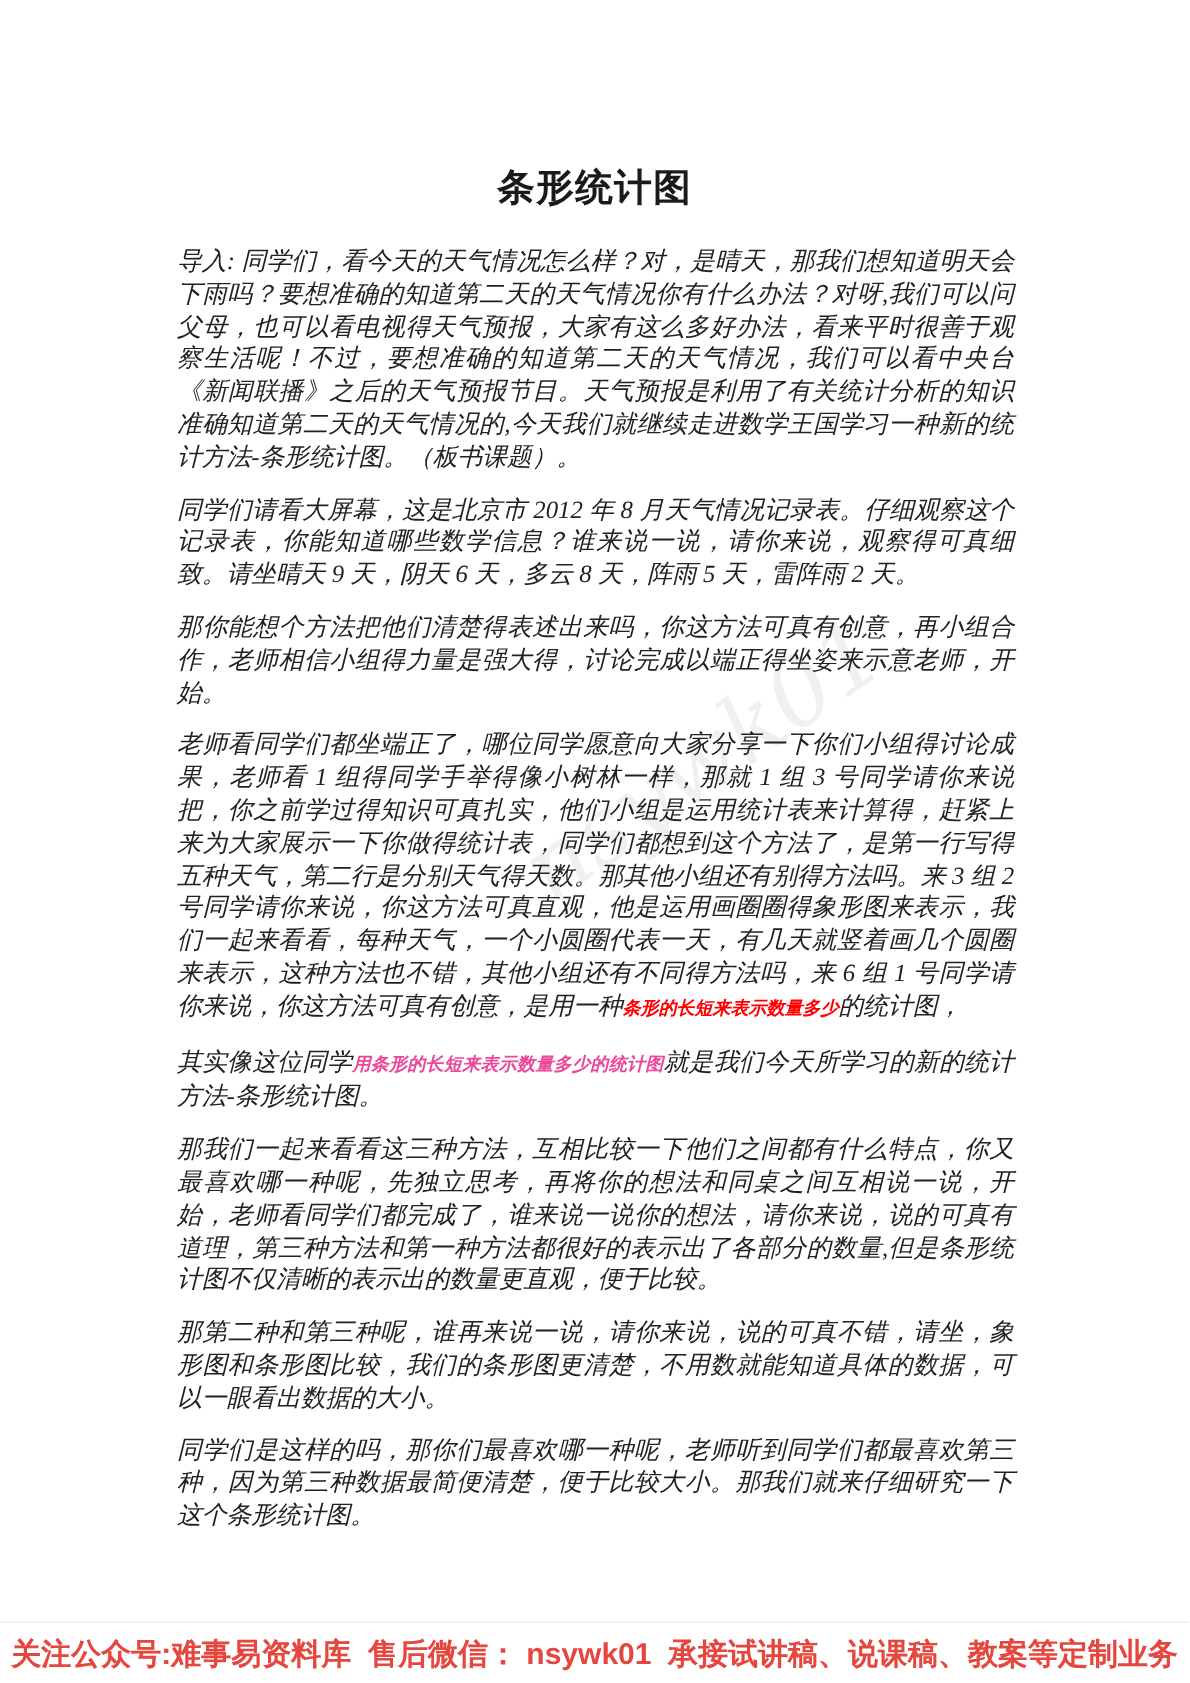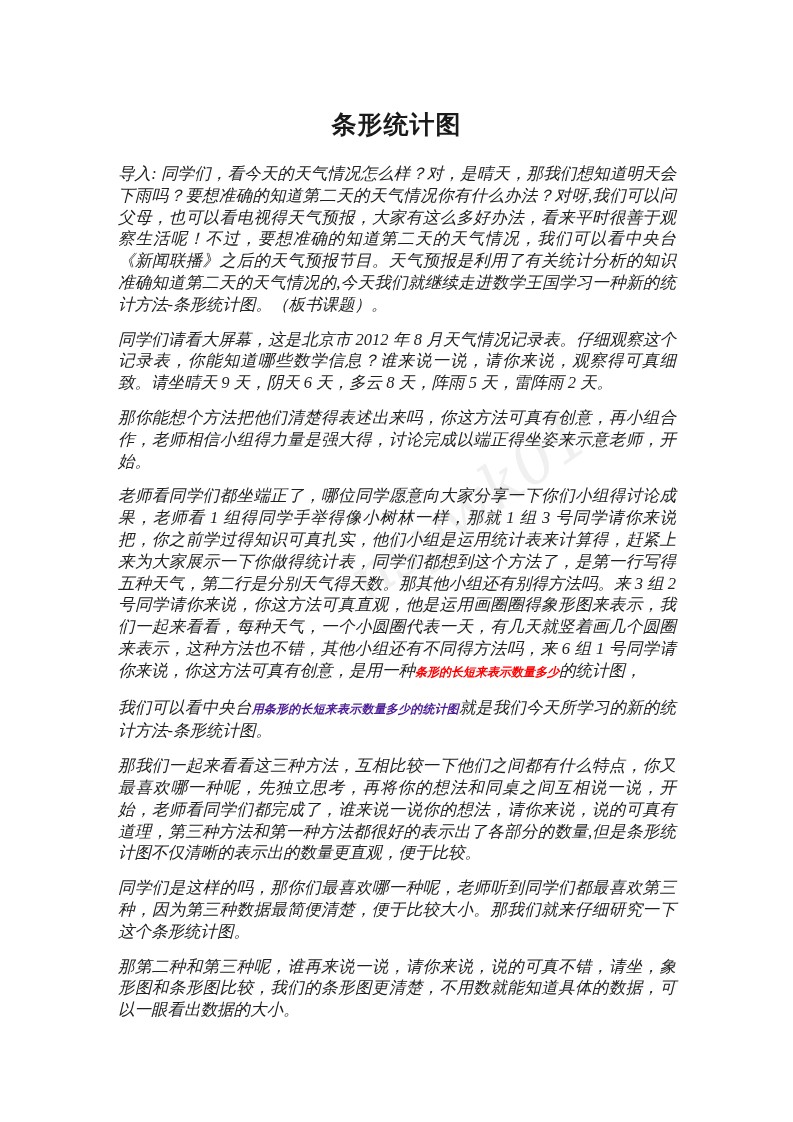--- a/index.html
+++ b/index.html
@@ -83,20 +83,23 @@
 
   <h1 class="title">条形统计图</h1>
 
   <div class="watermark">nsywk01</div>
 
   <div class="content" id="content">
       <p class="para"><span>导入: 同学们，看今天的天气情况怎么样？对，是晴天，那我们想知道明天会下雨吗？要想准确的知道第二天的天气情况你有什么办法？对呀,我们可以问父母，也可以看电视得天气预报，大家有这么多好办法，看来平时很善于观察生活呢！不过，要想准确的知道第二天的天气情况，我们可以看中央台《新闻联播》之后的天气预报节目。天气预报是利用了有关统计分析的知识准确知道第二天的天气情况的,今天我们就继续走进数学王国学习一种新的统计方法-条形统计图。（板书课题）。</span></p>
       <p class="para"><span>同学们请看大屏幕，这是北京市 2012 年 8 月天气情况记录表。仔细观察这个记录表，你能知道哪些数学信息？谁来说一说，请你来说，观察得可真细致。请坐晴天 9 天，阴天 6 天，多云 8 天，阵雨 5 天，雷阵雨 2 天。</span></p>
       <p class="para"><span>那你能想个方法把他们清楚得表述出来吗，你这方法可真有创意，再小组合作，老师相信小组得力量是强大得，讨论完成以端正得坐姿来示意老师，开始。</span></p>
       <p class="para"><span>老师看同学们都坐端正了，哪位同学愿意向大家分享一下你们小组得讨论成果，老师看 1 组得同学手举得像小树林一样，那就 1 组 3 号同学请你来说把，你之前学过得知识可真扎实，他们小组是运用统计表来计算得，赶紧上来为大家展示一下你做得统计表，同学们都想到这个方法了，是第一行写得五种天气，第二行是分别天气得天数。那其他小组还有别得方法吗。来 3 组 2 号同学请你来说，你这方法可真直观，他是运用画圈圈得象形图来表示，我们一起来看看，每种天气，一个小圆圈代表一天，有几天就竖着画几个圆圈来表示，这种方法也不错，其他小组还有不同得方法吗，来 6 组 1 号同学请你来说，你这方法可真有创意，是用一种</span><span class="red" style="color: rgb(255, 0, 0);">条形的长短来表示数量多少</span><span>的统计图，</span></p>
-      <p class="para"><span>我们可以看中央台</span><span class="red" style="color: #4c1d95;">用条形的长短来表示数量多少的统计图</span><span>就是我们今天所学习的新的统计方法-条形统计图。</span></p>
+      <p class="para"><span>其实像这位同学</span><span class="red" style="color: #ec4899;">用条形的长短来表示数量多少的统计图</span><span>就是我们今天所学习的新的统计方法-条形统计图。</span></p>
       <p class="para"><span>那我们一起来看看这三种方法，互相比较一下他们之间都有什么特点，你又最喜欢哪一种呢，先独立思考，再将你的想法和同桌之间互相说一说，开始，老师看同学们都完成了，谁来说一说你的想法，请你来说，说的可真有道理，第三种方法和第一种方法都很好的表示出了各部分的数量,但是条形统计图不仅清晰的表示出的数量更直观，便于比较。</span></p>
+      <p class="para"><span>那第二种和第三种呢，谁再来说一说，请你来说，说的可真不错，请坐，象形图和条形图比较，我们的条形图更清楚，不用数就能知道具体的数据，可以一眼看出数据的大小。</span></p>
       <p class="para"><span>同学们是这样的吗，那你们最喜欢哪一种呢，老师听到同学们都最喜欢第三种，因为第三种数据最简便清楚，便于比较大小。那我们就来仔细研究一下这个条形统计图。</span></p>
-      <p class="para"><span>那第二种和第三种呢，谁再来说一说，请你来说，说的可真不错，请坐，象形图和条形图比较，我们的条形图更清楚，不用数就能知道具体的数据，可以一眼看出数据的大小。</span></p>
     </div>
 
+  <div class="footer">
+    <span>关注公众号:难事易资料库  售后微信： nsywk01  承接试讲稿、说课稿、教案等定制业务</span>
+  </div>
 
 </div>
 
 </body></html>

